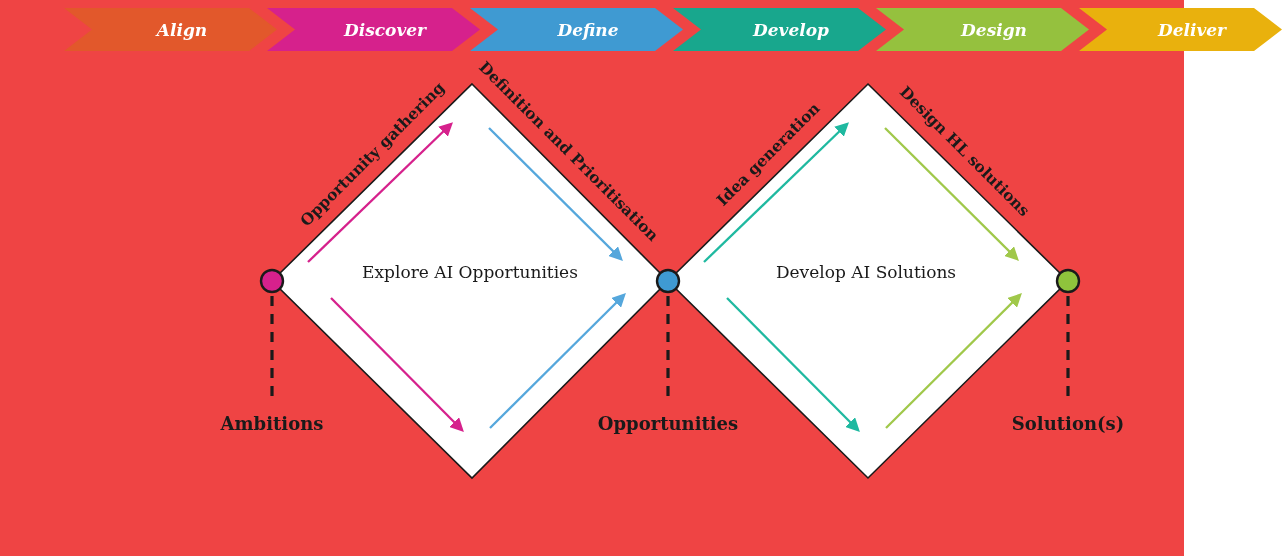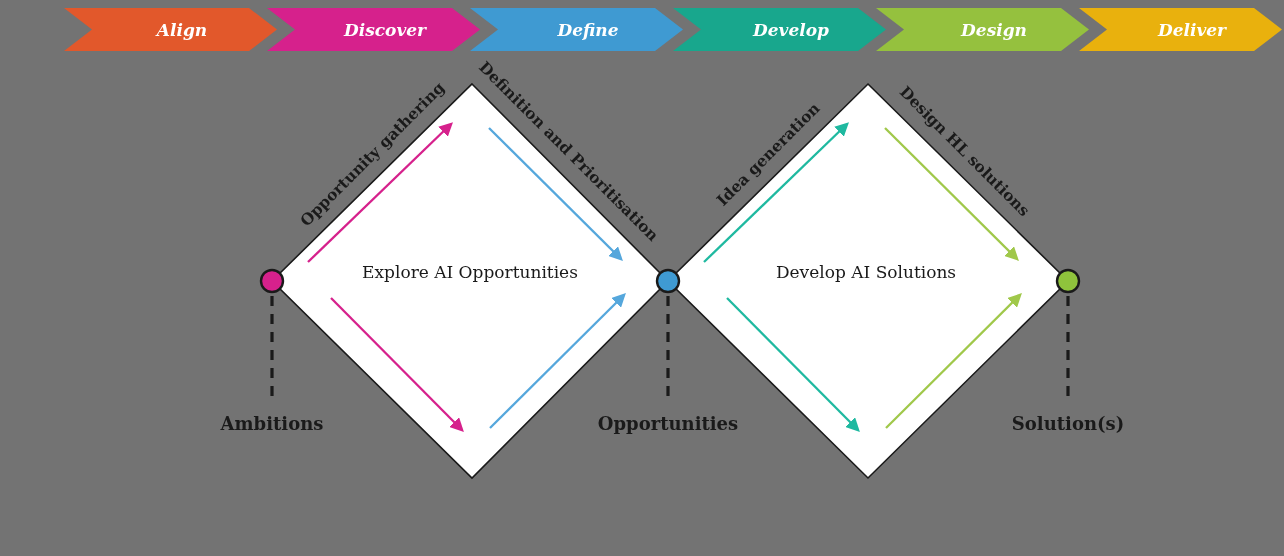--- a/index.html
+++ b/index.html
@@ -6,23 +6,23 @@
     margin: 0;
     padding: 0;
     background: #ffffff;
     width: 1284px;
     height: 556px;
     overflow: hidden;
     font-family: "DejaVu Serif", serif;
   }
   .stage {
     position: relative;
-    width: 1284px;
+    width: 1184px;
     height: 556px;
-    background: #737373;
+    background: #ef4444;
   }
   svg { display: block; }
   .phase-label {
     font-family: "DejaVu Serif", serif;
     font-size: 17px;
     font-weight: bold;
     font-style: italic;
     text-anchor: middle;
     dominant-baseline: central;
   }

